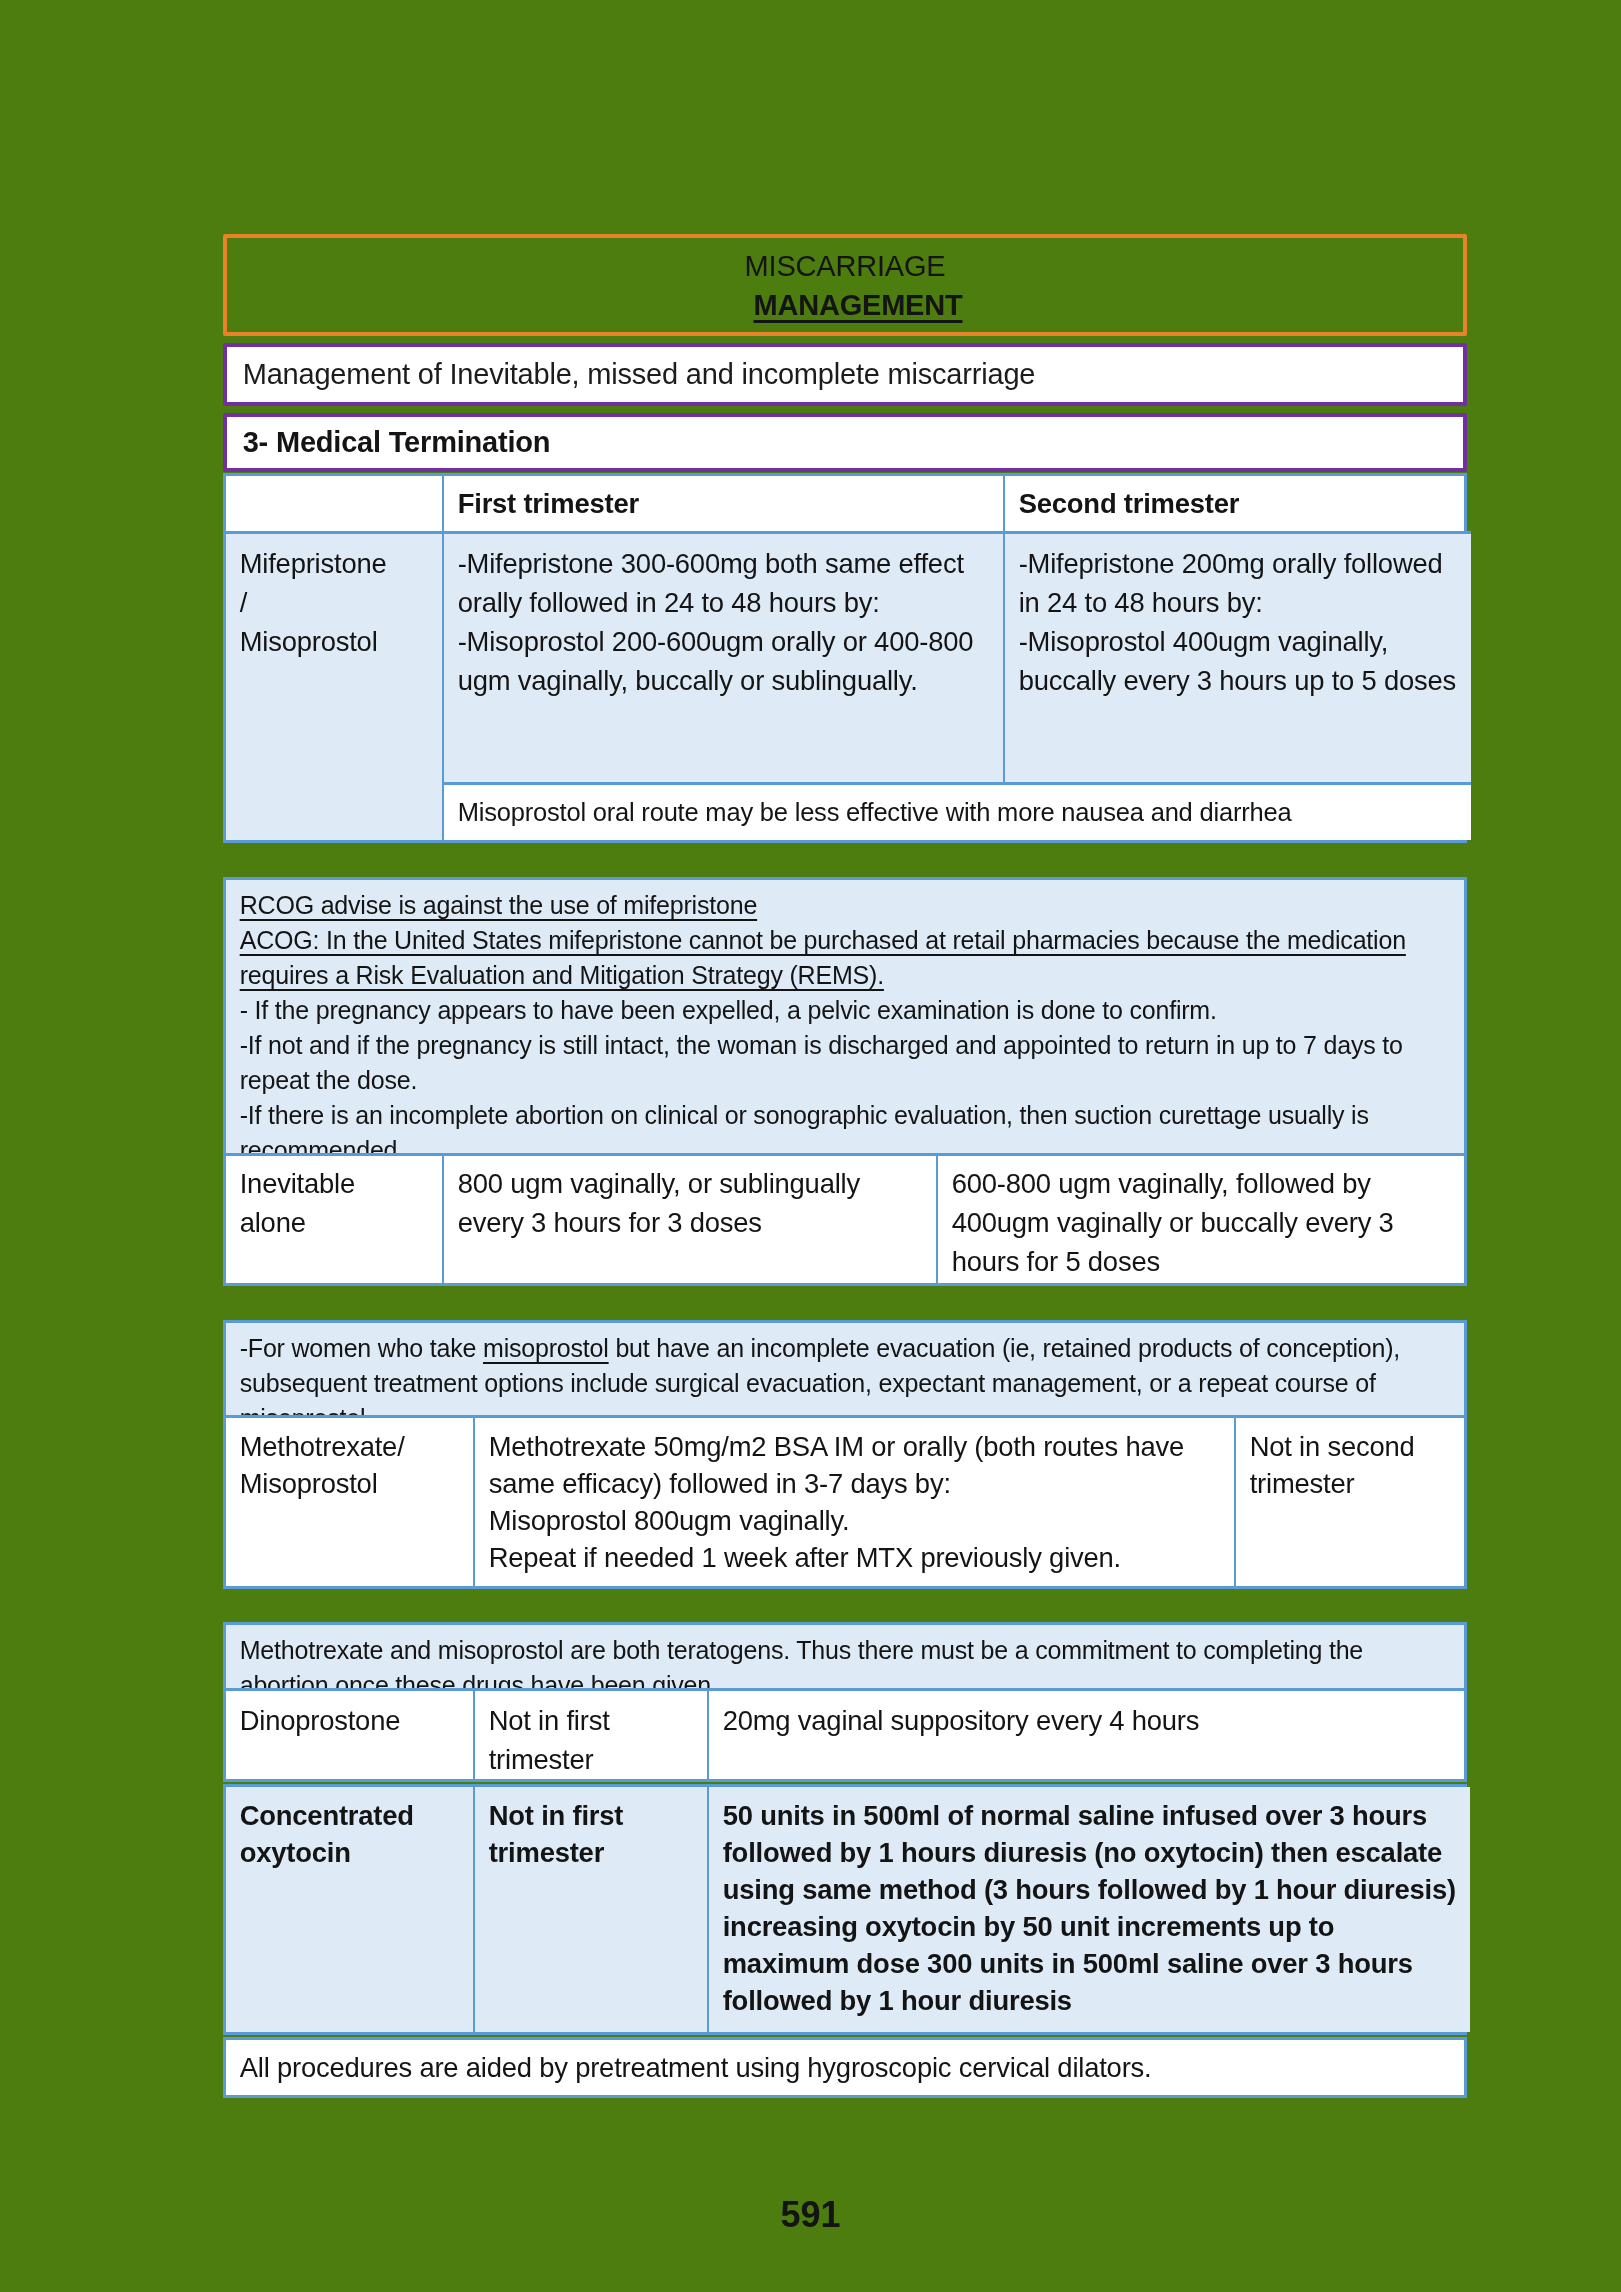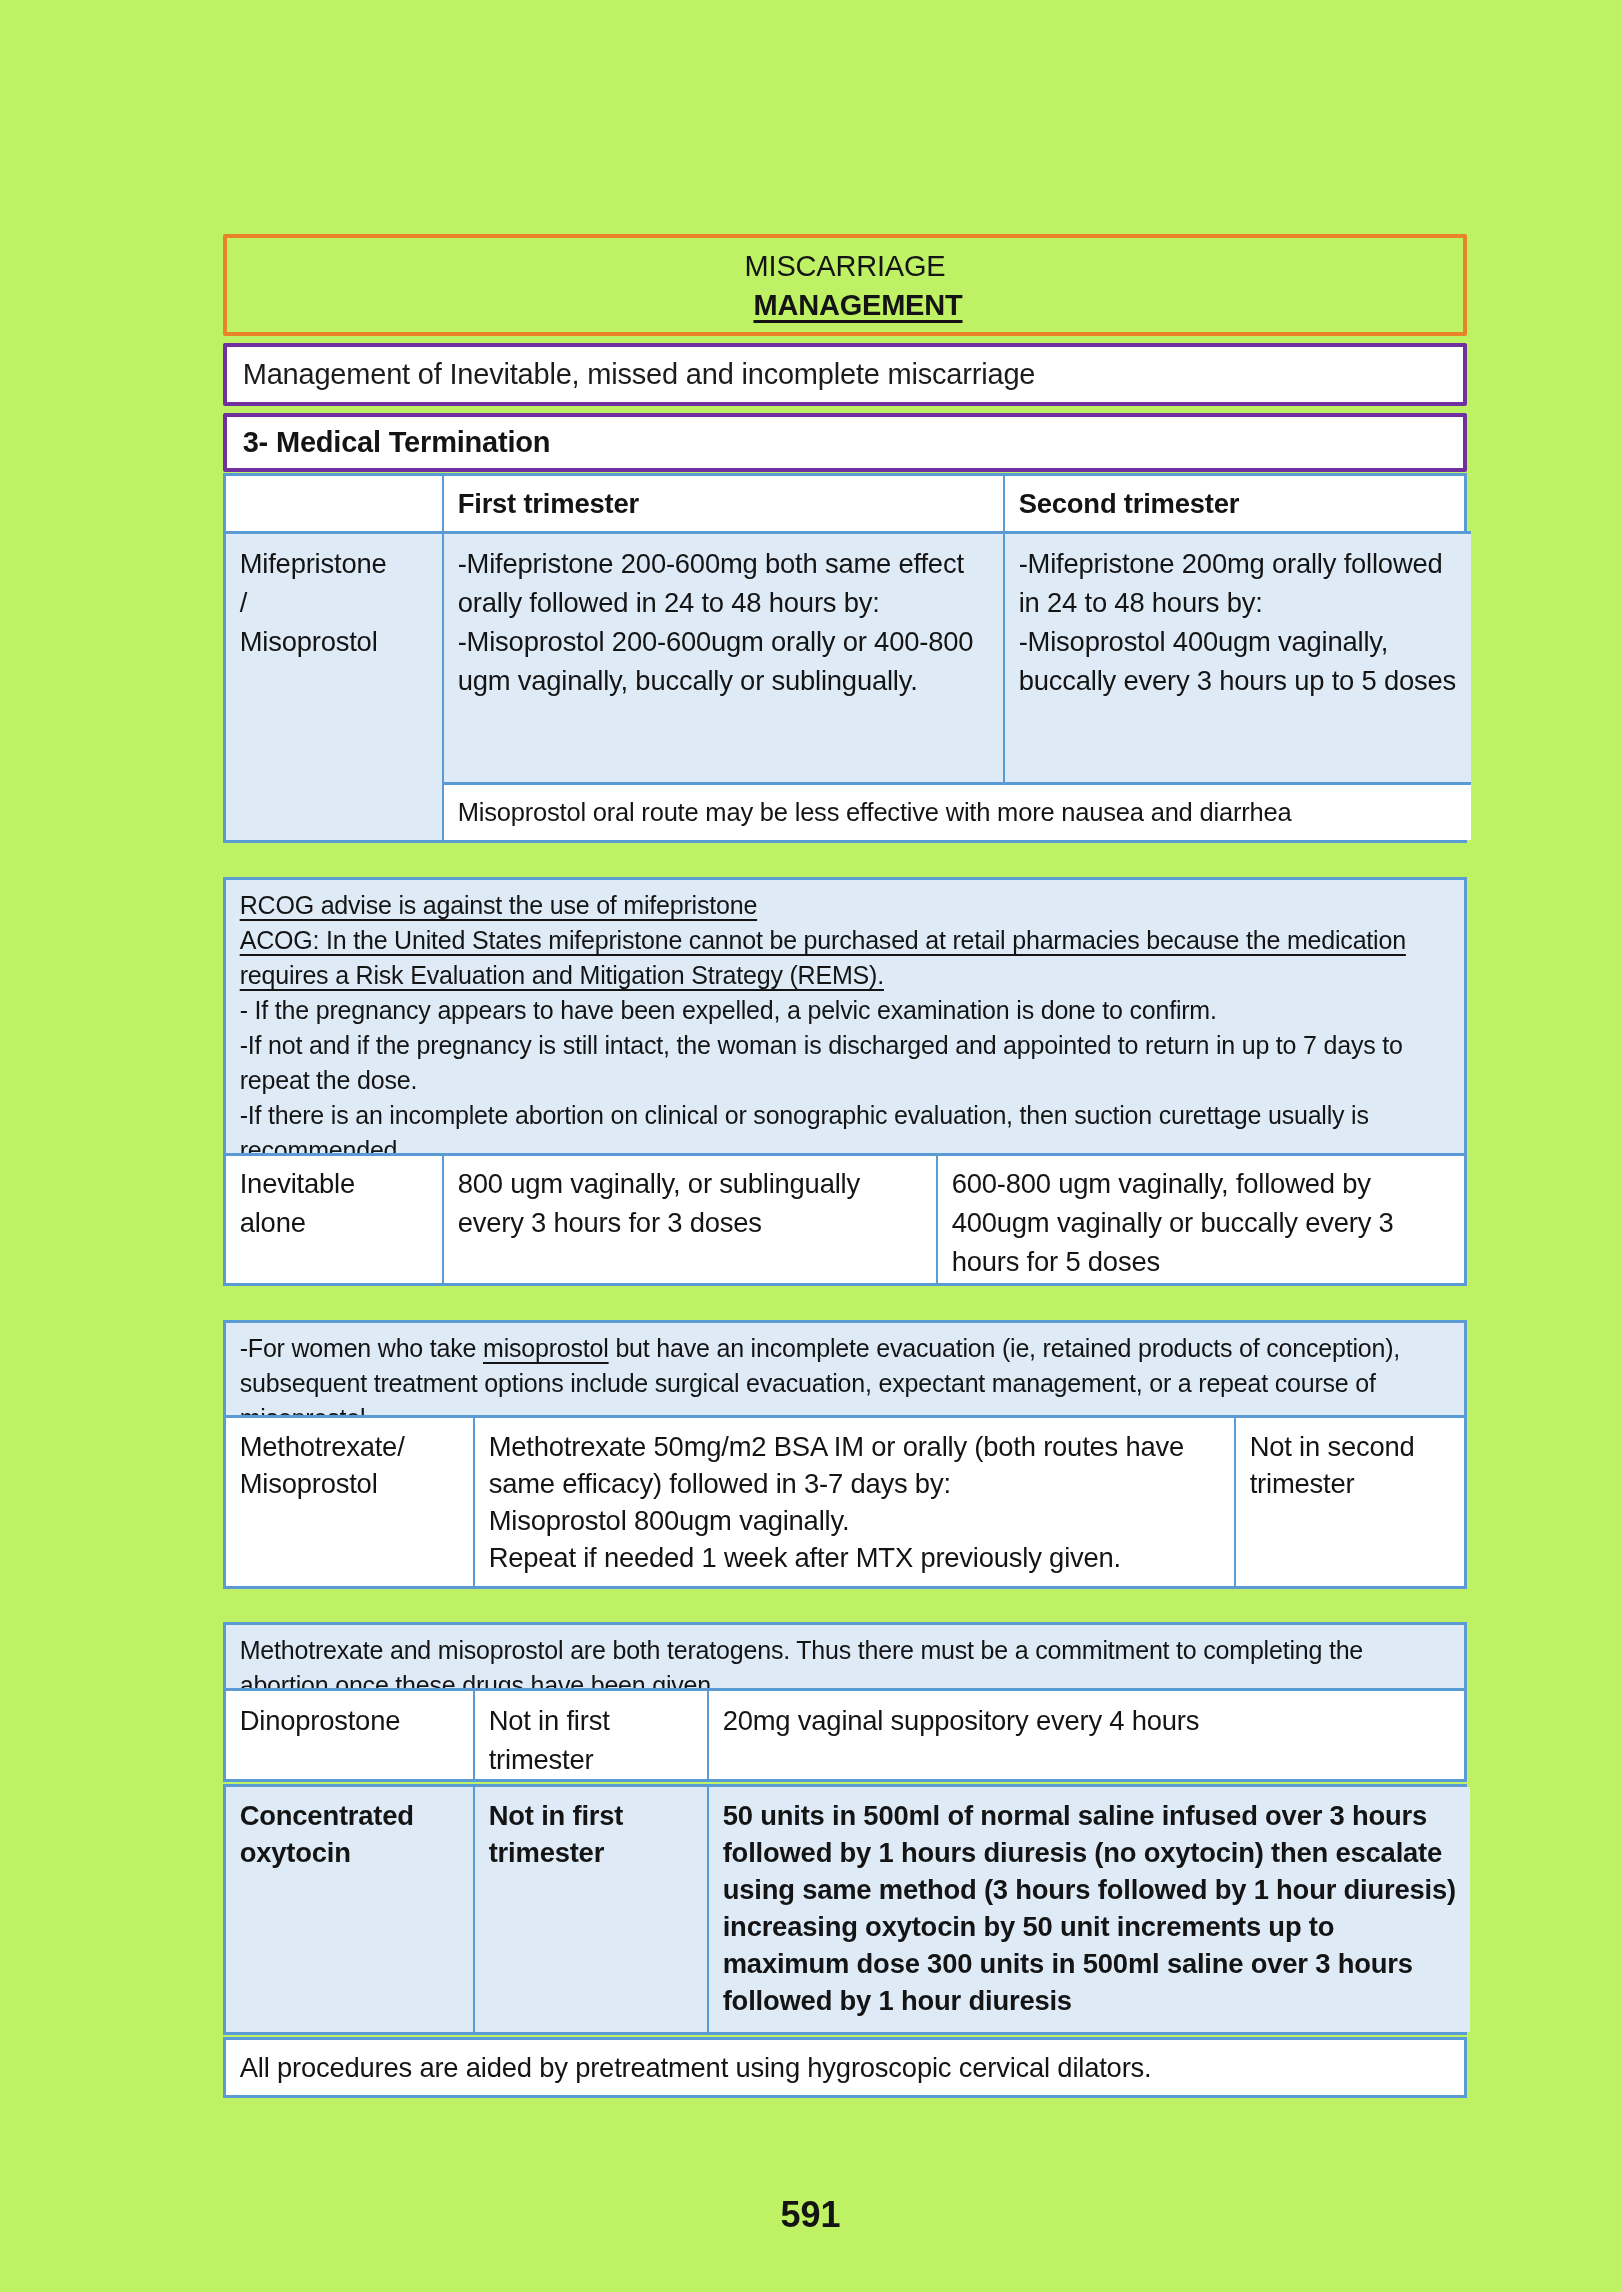--- a/index.html
+++ b/index.html
@@ -6,21 +6,21 @@
     --orange-border:#E8832C;
     --purple-border:#7030A0;
     --blue-border:#5B9BD5;
     --light-blue-fill:#DEEBF7;
     --text-color:#141414;
   }
   html,body{margin:0;padding:0;background:#ffffff;}
   .page{
     position:relative;
     width:1621px;height:2293px;
-    background:#bef264;
+    background:#4d7c0f;
     font-family:"Liberation Sans","DejaVu Sans",sans-serif;
     color:var(--text-color);
     letter-spacing:-0.2px;
     overflow:hidden;
   }
   .abs{position:absolute;box-sizing:border-box;left:223px;width:1244px;}
 
   
   .title-box{
     top:234px;height:102px;
@@ -127,21 +127,21 @@
     <span>3- Medical Termination</span>
   </div>
 
   <div class="abs tbl t1">
     <div class="cell br bb vcent"></div>
     <div class="cell br bb bold vcent">First trimester</div>
     <div class="cell bb bold vcent">Second trimester</div>
     <div class="cell br fill drug">Mifepristone
 /
 Misoprostol</div>
-    <div class="cell br bb fill">-Mifepristone 200-600mg both same effect orally followed in 24 to 48 hours by:
+    <div class="cell br bb fill">-Mifepristone 300-600mg both same effect orally followed in 24 to 48 hours by:
 -Misoprostol 200-600ugm orally or 400-800 ugm vaginally, buccally or sublingually.</div>
     <div class="cell bb fill">-Mifepristone 200mg orally followed in 24 to 48 hours by:
 -Misoprostol 400ugm vaginally, buccally every 3 hours up to 5 doses</div>
     <div class="cell noteRow vcent">Misoprostol oral route may be less effective with more nausea and diarrhea</div>
   </div>
 
   <div class="abs noteblock rcog">
     <div class="ul">RCOG advise is against the use of mifepristone</div>
     <div class="ul">ACOG: In the United States mifepristone cannot be purchased at retail pharmacies because the medication requires a Risk Evaluation and Mitigation Strategy (REMS).</div>
     <div>- If the pregnancy appears to have been expelled, a pelvic examination is done to confirm.</div>

